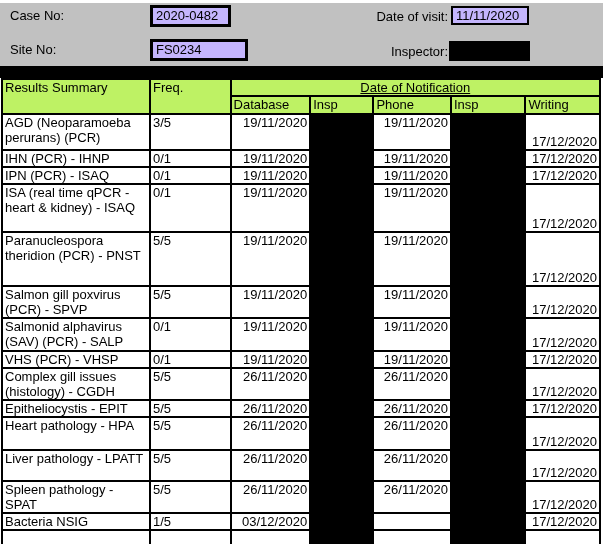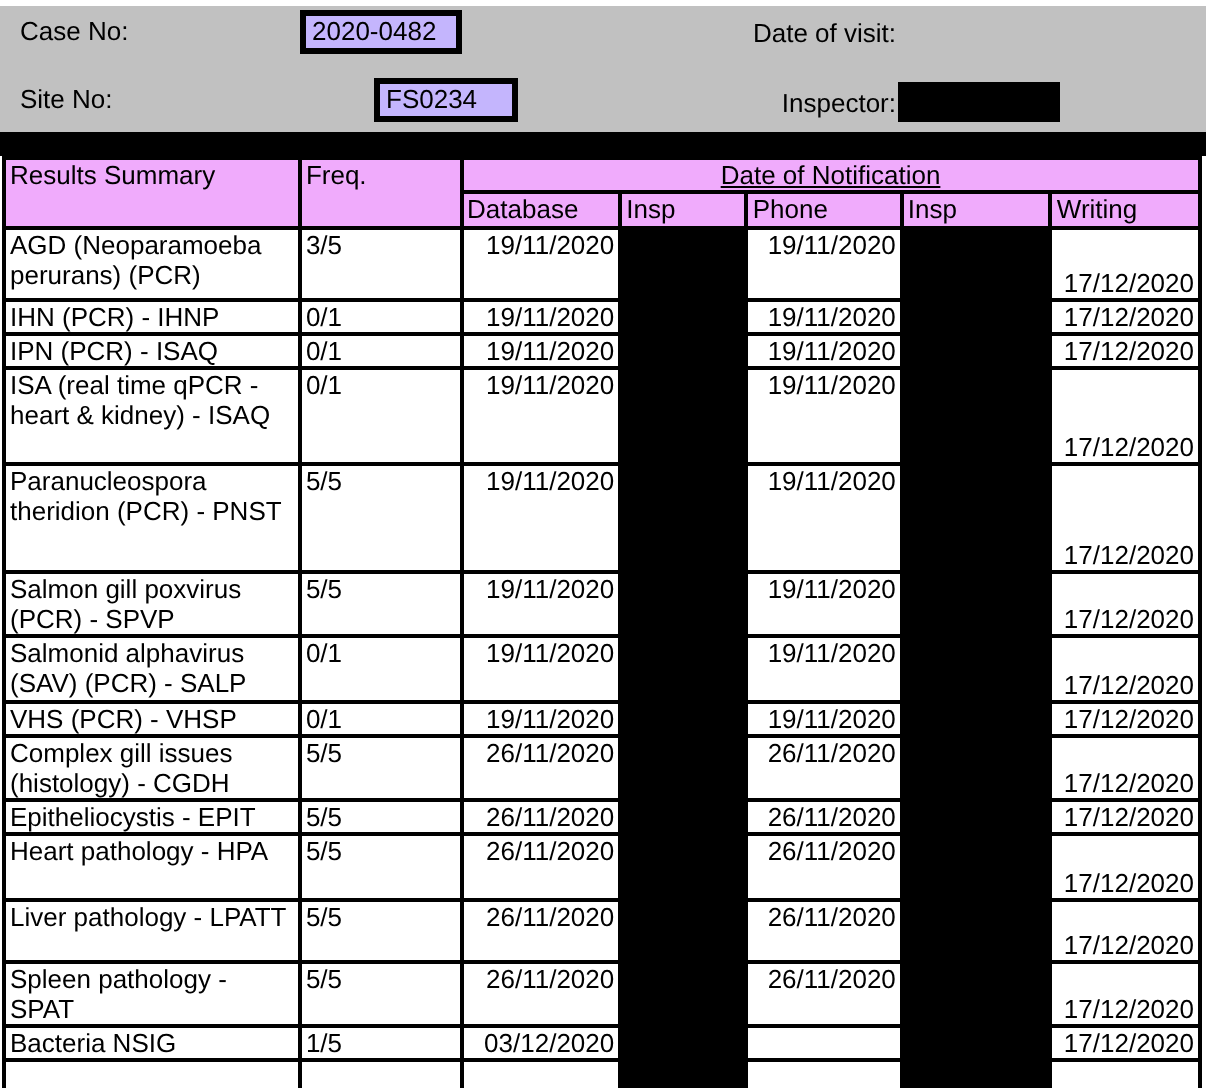--- a/index.html
+++ b/index.html
@@ -19,41 +19,42 @@
   .redacted-box { position:absolute; background:#000; }
   
   .black-band { position:absolute; top:66px; left:0; width:603px; height:12px; background:#000; }
   
   .tbl-wrap { position:absolute; top:78px; left:0; width:603px; }
   table { border-collapse:collapse; table-layout:fixed; width:600px; margin-left:1px; }
   th, td {
     border:2px solid #000; font-size:13px; line-height:15px; padding:0 2px;
     vertical-align:top; text-align:left; font-weight:normal; overflow:hidden;
   }
-  thead th { background:#f0abfc; }
+  thead th { background:#bef264; }
   thead tr.h1 { height:17px; }
   thead tr.h2 { height:18px; }
   .c-don { text-align:center;text-decoration:underline; }
   .c-date { text-align:right; padding-right:2px; }
   .c-redact { background:#000; }
   tr.tall .c-writing { vertical-align:bottom; }
 </style>
 </head>
 <body>
 
 <div class="page">
 
   <div class="form-panel">
     <span class="lbl" style="left:10px; top:5px;">Case No:</span>
     <div class="field-box" style="left:150px; top:2px; width:81px; height:22px;">2020-0482</div>
 
     <span class="lbl lbl-right" style="left:372px; top:6px; width:76px;">Date of visit:</span>
+    <div class="field-box thin" style="left:451px; top:3px; width:78px; height:19px;">11/11/2020</div>
 
     <span class="lbl" style="left:10px; top:39px;">Site No:</span>
-    <div class="field-box" style="left:150px; top:36px; width:72px; height:22px;margin-left:37px;">FS0234</div>
+    <div class="field-box" style="left:150px; top:36px; width:98px; height:22px;">FS0234</div>
 
     <span class="lbl lbl-right" style="left:372px; top:41px; width:76px;">Inspector:</span>
     <div class="redacted-box" style="left:449px; top:38px; width:81px; height:20px;"></div>
   </div>
 
   <div class="black-band"></div>
 
   <div class="tbl-wrap">
     <table>
       <colgroup>

